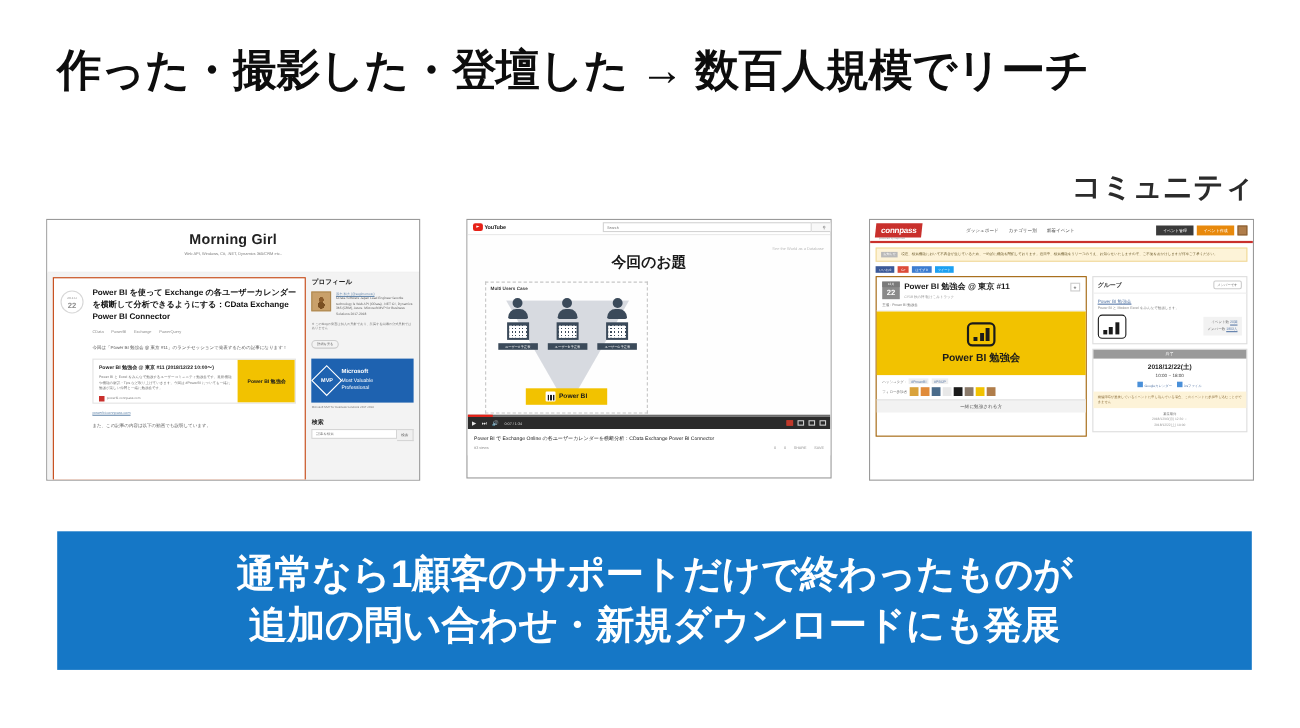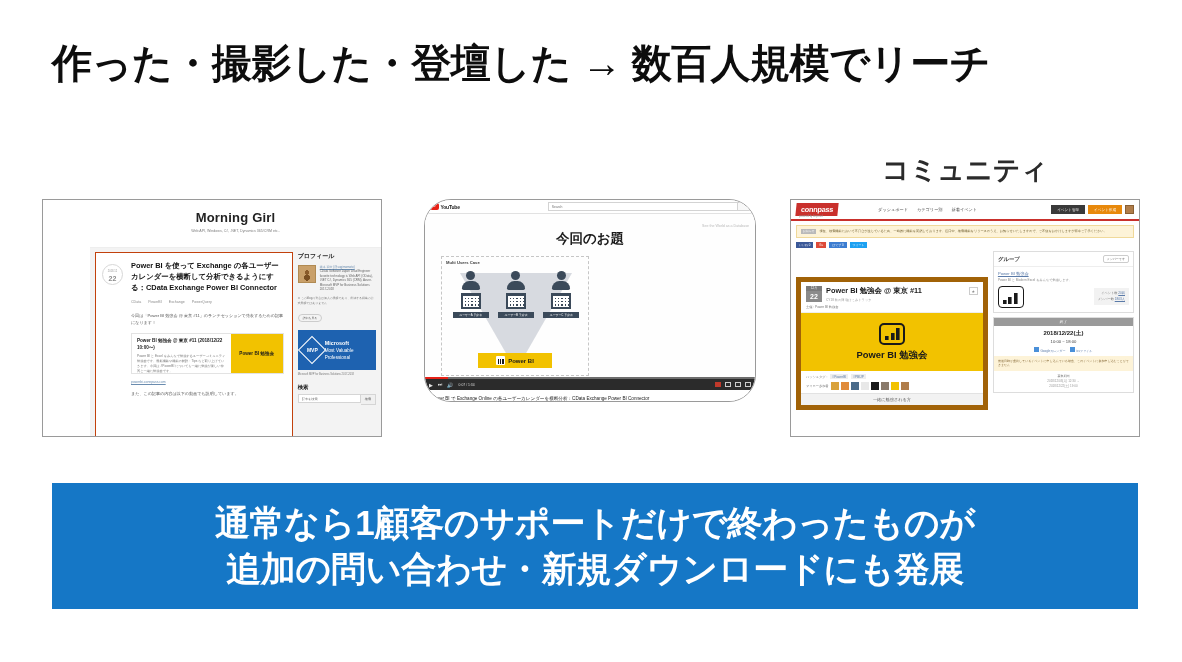--- a/index.html
+++ b/index.html
@@ -19,30 +19,30 @@
   }
 
   
   .col-head {
     position: absolute; top: 152px;
     font-size: 27px; font-weight: 700; color: #2b2b2b;
     text-align: center; white-space: nowrap;
   }
   .col-head.c1 { left: 42px;  width: 350px; }
   .col-head.c2 { left: 424px; width: 332px; }
-  .col-head.c3 { left: 790px; width: 350px; }
+  .col-head.c3 { left: 790px; width: 350px; text-align: right; }
 
   
   .panel {
     position: absolute; top: 199px;
     background: #fff; border: 1px solid #9a9a9a;
     overflow: hidden;
   }
-  .panel.p1 { left: 42px;  width: 340px; height: 238px; padding-left: 47px; }
-  .panel.p2 { left: 424px; width: 332px; height: 203px; border-radius: 27px; }
+  .panel.p1 { left: 42px;  width: 340px; height: 238px; }
+  .panel.p2 { left: 424px; width: 332px; height: 236px; }
   .panel.p3 { left: 790px; width: 350px; height: 238px; }
 
   .blur { filter: blur(0.35px); }
 
   
   .blog-top { background:#fff; height: 48px; position: relative; border-bottom:1px solid #eee;}
   .blog-title { text-align:center; font-size: 13px; font-weight:700; color:#222; padding-top: 10px; letter-spacing:.2px;}
   .blog-sub { text-align:center; font-size: 3.6px; color:#7d7d7d; margin-top: 4px; }
   .blog-body { display:flex; padding: 4px 5px 0 5px; background:#f3f3f3; height: 189px;}
   .blog-main { width: 236px; background:#fff; border:1px solid #c2410c; padding:7px 8px; position:relative;}
@@ -151,21 +151,21 @@
   .cp-btns { margin-left:auto; display:flex; gap:3px; align-items:center;}
   .cp-b1 { background:#3a3a3a; color:#fff; font-size:3.6px; padding:2.5px 6px;}
   .cp-b2 { background:#e8890c; color:#fff; font-size:3.6px; padding:2.5px 6px;}
   .cp-user { width:9px; height:9px; background:#b07d4a; border:1px solid #8a5f32;}
   .cp-alert { background:#fdf3d8; border:1px solid #f0d99a; margin:4px 5px; padding:3px 4px; font-size:3.2px; color:#6b5a2a; line-height:5px; display:flex; gap:3px;}
   .cp-alert .lbl { background:#b9b9b9; color:#fff; padding:0 2px; font-size:2.8px; height:5px; flex:none;}
   .cp-social { display:flex; gap:3px; padding:0 5px 3px;}
   .cp-social span { font-size:2.9px; color:#fff; padding:1px 3px;}
   .s-fb { background:#3b5998;} .s-gp { background:#dd4b39;} .s-ht { background:#3c7dd1;} .s-tw { background:#1da1f2;}
   .cp-body { display:flex; padding:0 5px; gap:5px;}
-  .cp-main { width: 193px; border:5px solid #a16207; background:#fff; position:relative;margin-top:26px; }
+  .cp-main { width: 193px; border:1px solid #a16207; background:#fff; position:relative; }
   .cp-side { width: 142px; }
   .cp-evt-head { display:flex; gap:4px; padding:4px 5px 3px;}
   .cp-date { width:16px; height:16px; background:#8a8a8a; color:#fff; text-align:center; flex:none;}
   .cp-date .m { font-size:2.8px; line-height:5px; background:#7a7a7a;}
   .cp-date .d { font-size:7px; font-weight:700; line-height:11px;}
   .cp-evt-t { font-size:7.4px; font-weight:700; color:#1a1a1a; line-height:10px;}
   .cp-evt-s { font-size:3.2px; color:#999; margin-top:2px;}
   .cp-star { position:absolute; right:5px; top:5px; width:9px; height:8px; border:1px solid #ccc; text-align:center; font-size:4px; color:#888; line-height:7px;}
   .cp-crumb { font-size:3.2px; color:#777; padding:0 5px 3px; border-bottom:1px solid #eee;}
   .cp-banner { margin:0; height:58px; background:#f2c200; display:flex; flex-direction:column; align-items:center; justify-content:center;}

